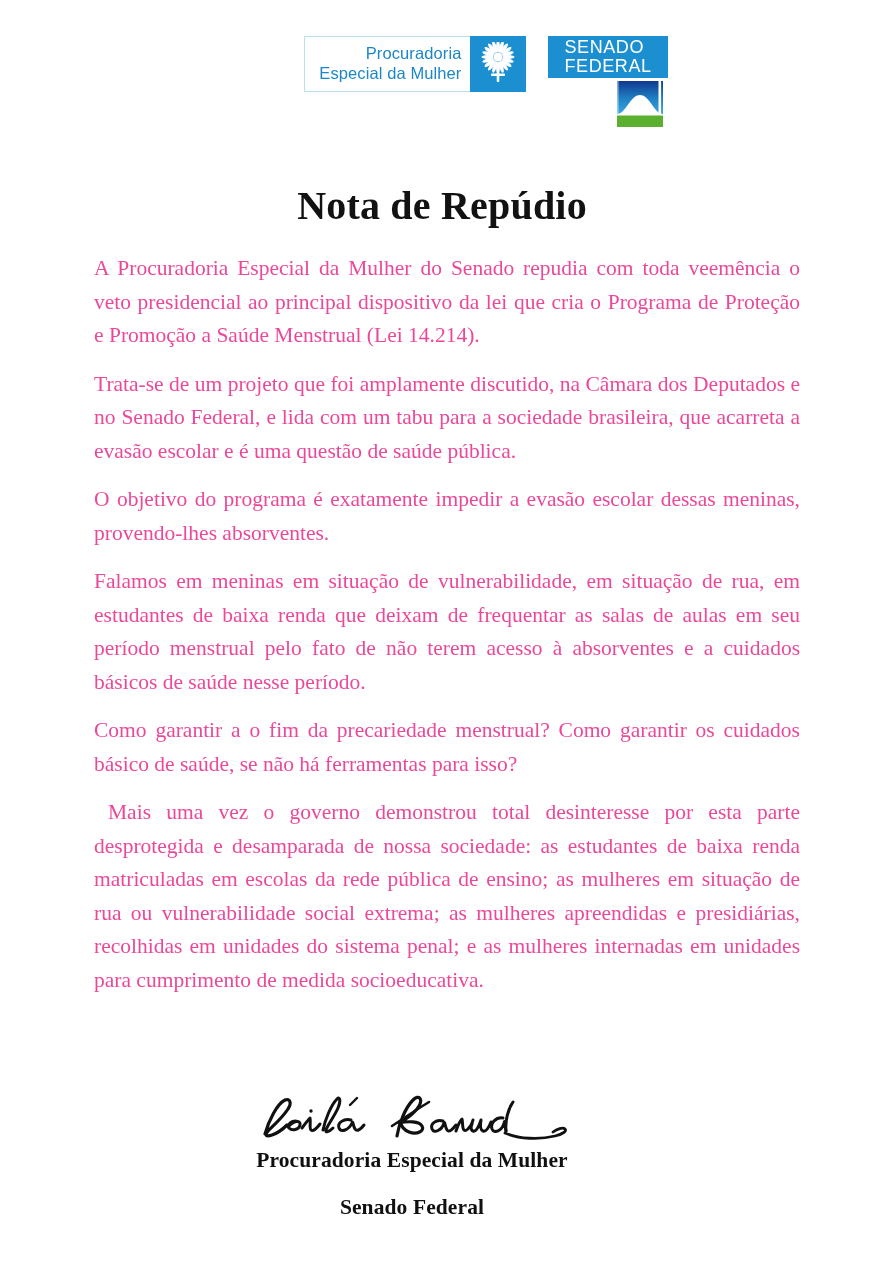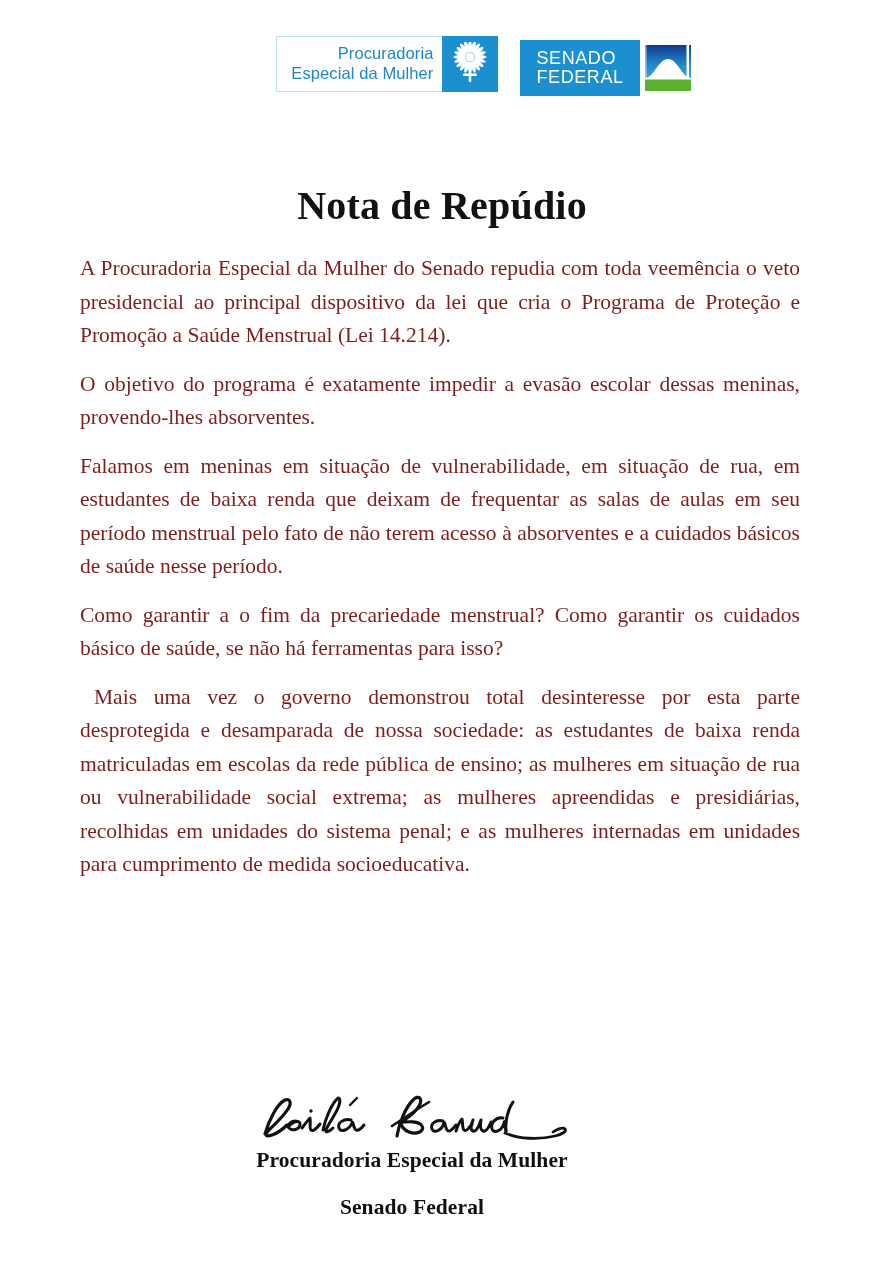--- a/index.html
+++ b/index.html
@@ -69,22 +69,23 @@
     justify-content: center;
     box-sizing: border-box;
   }
 
   
   .logo-gap { width: 22px; }
 
   
   .sf-logo {
     display: flex;
-    align-items: center;
+    align-items: flex-end;
     height: 63px;
+    flex-direction: column;
   }
   .sf-wordbox {
     background: #1b8fd0;
     display: flex;
     flex-direction: column;
     justify-content: center;
     align-items: flex-start;
     padding: 2px 16px 2px 16px;
     box-sizing: border-box;
     height: 56px;
@@ -122,26 +123,26 @@
   }
 
   
   .body-copy {
     position: absolute;
     top: 252px;
     left: 78px;
     width: 722px;
   }
   .body-copy p {
-    margin: 0 0 15px 2px;
+    margin: 0 0 15px 16px;
     font-size: 21.5px;
     line-height: 33.5px;
     text-align: justify;
     text-justify: inter-word;
-    color: #7f1d1d;
+    color: #ec4899;
     hyphens: none;
   }
   .body-copy p.indented {
     text-indent: 14px;
   }
 
   
   .signature-block {
     position: absolute;
     top: 1090px;
@@ -249,20 +250,21 @@
       </div>
     </div>
 
   </div>
 </div>
 
 <h1 class="doc-title">Nota de Repúdio</h1>
 
 <div class="body-copy">
   <p>A Procuradoria Especial da Mulher do Senado repudia com toda veemência o veto presidencial ao principal dispositivo da lei que cria o Programa de Proteção e Promoção a Saúde Menstrual (Lei 14.214).</p>
+  <p>Trata-se de um projeto que foi amplamente discutido, na Câmara dos Deputados e no Senado Federal, e lida com um tabu para a sociedade brasileira, que acarreta a evasão escolar e é uma questão de saúde pública.</p>
   <p>O objetivo do programa é exatamente impedir a evasão escolar dessas meninas, provendo-lhes absorventes.</p>
   <p>Falamos em meninas em situação de vulnerabilidade, em situação de rua, em estudantes de baixa renda que deixam de frequentar as salas de aulas em seu período menstrual pelo fato de não terem acesso à absorventes e a cuidados básicos de saúde nesse período.</p>
   <p>Como garantir a o fim da precariedade menstrual? Como garantir os cuidados básico de saúde, se não há ferramentas para isso?</p>
   <p class="indented">Mais uma vez o governo demonstrou total desinteresse por esta parte desprotegida e desamparada de nossa sociedade: as estudantes de baixa renda matriculadas em escolas da rede pública de ensino; as mulheres em situação de rua ou vulnerabilidade social extrema; as mulheres apreendidas e presidiárias, recolhidas em unidades do sistema penal; e as mulheres internadas em unidades para cumprimento de medida socioeducativa.</p>
 </div>
 
 <div class="signature-block">
   <svg class="signature-mark" viewBox="0 0 330 62">
     <g fill="none" stroke="#111111" stroke-linecap="round" stroke-linejoin="round">
 

